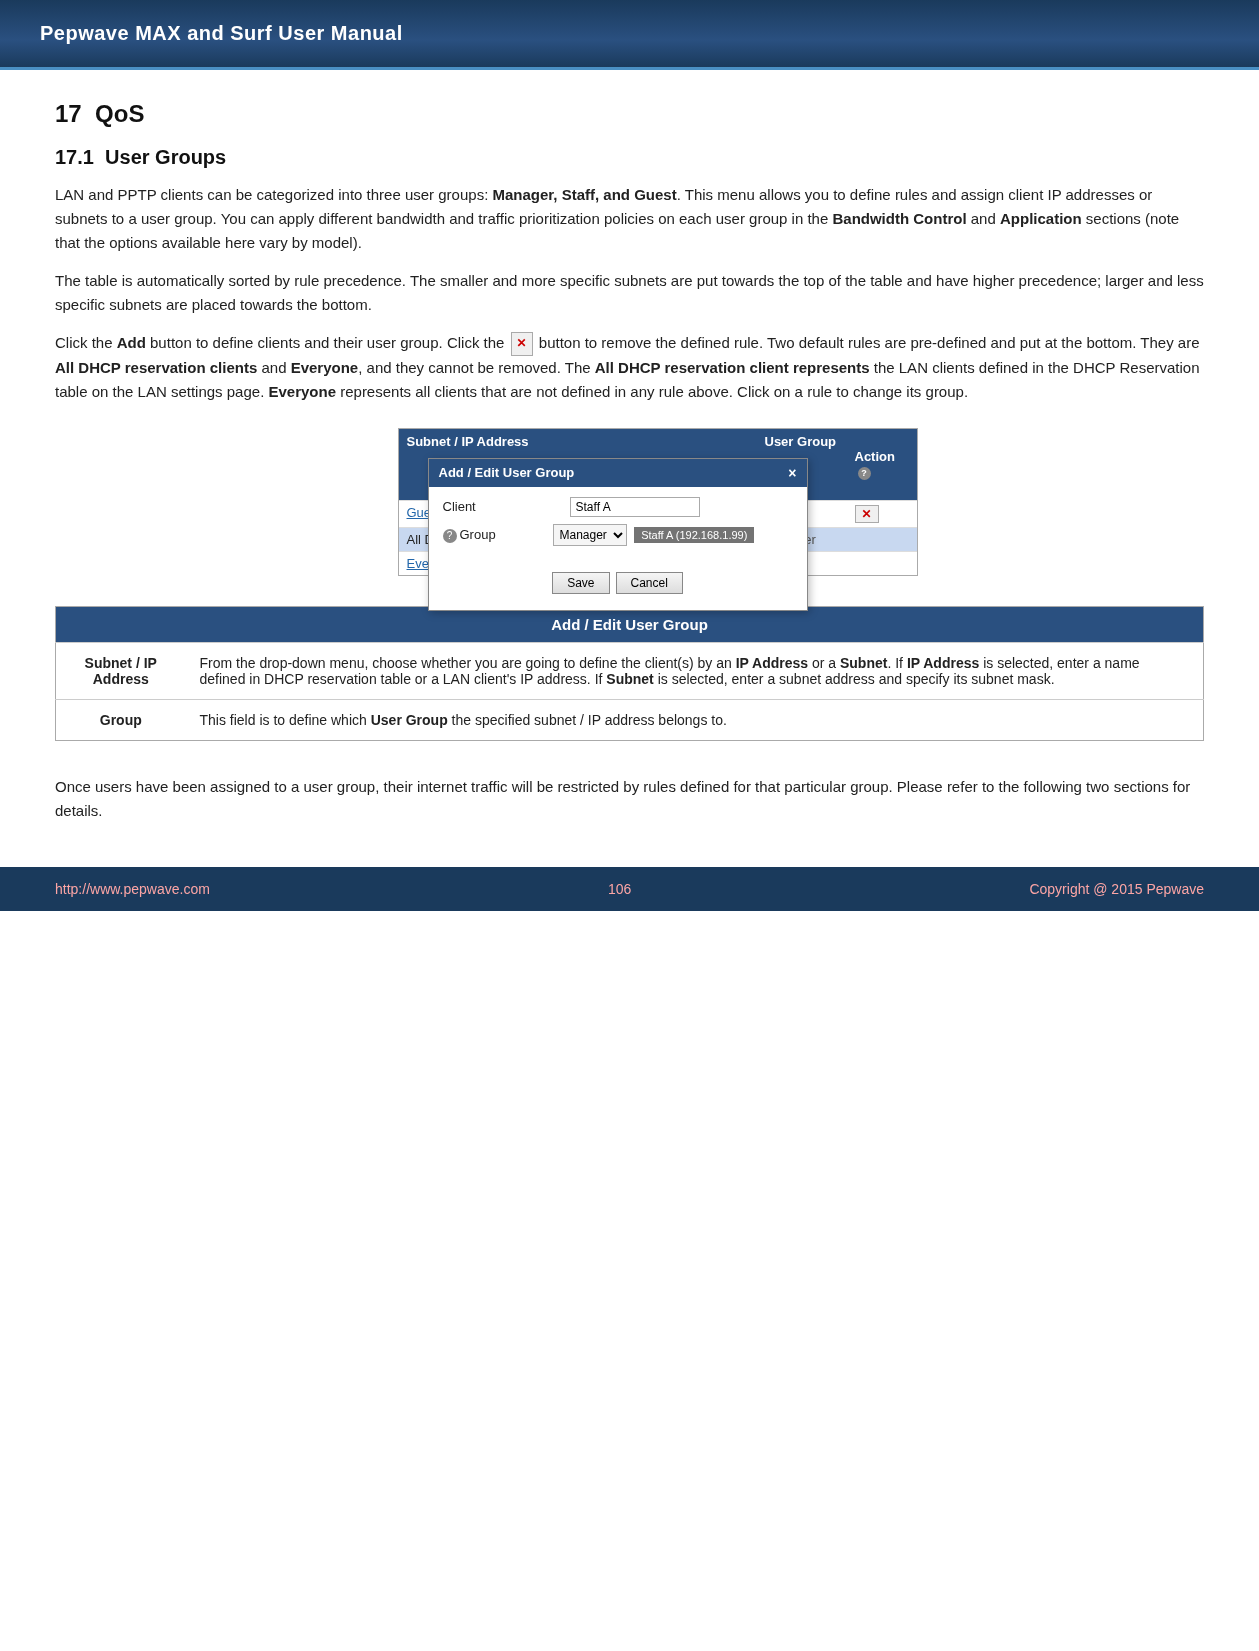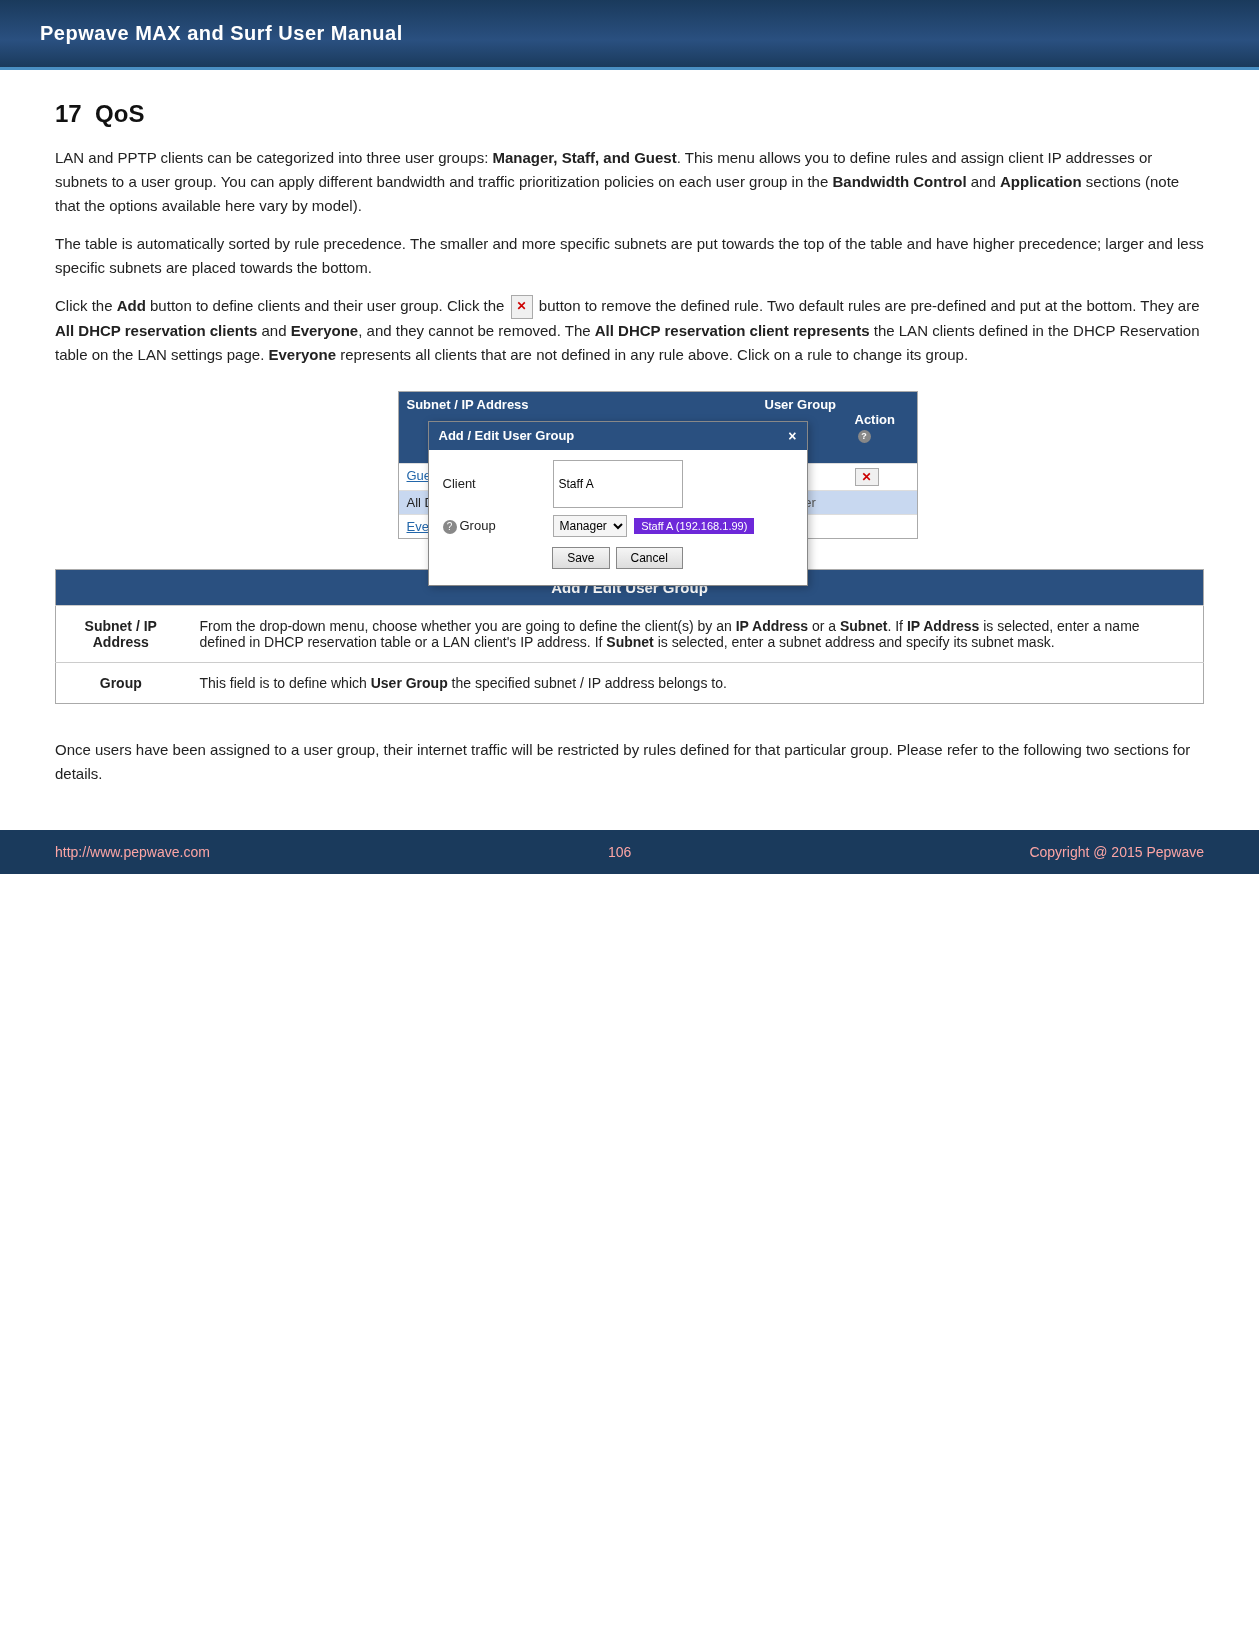--- a/index.html
+++ b/index.html
@@ -180,54 +180,55 @@
       color: #222;
     }
 
     .dialog-value {
       flex: 1;
       color: #222;
     }
 
     .dialog-input-text {
       border: 1px solid #aaa;
-      padding: 16px 5px;
+      padding: 2px 5px;
       width: 130px;
       font-size: 12px;
+      margin-left: 17px;
     }
 
     .dialog-select {
       border: 1px solid #aaa;
       padding: 2px 2px;
       font-size: 12px;
       background: #f5f5f5;
     }
 
     .dialog-ip-value {
       border: 1px solid #aaa;
       padding: 2px 5px;
       width: 100px;
       font-size: 12px;
       margin-left: 4px;
     }
 
     .dialog-tooltip {
       display: inline-block;
-      background: #6d28d9;
+      background: #737373;
       color: #fff;
       padding: 2px 7px;
       font-size: 11px;
       margin-left: 4px;
     }
 
     .dialog-buttons {
       display: flex;
       justify-content: center;
       gap: 6px;
-      margin-top: 10px;
+      margin-top: 26px;
       padding-bottom: 6px;
     }
 
     .btn-save, .btn-cancel {
       border: 1px solid #888;
       padding: 3px 14px;
       font-size: 12px;
       background: linear-gradient(180deg, #f5f5f5, #ddd);
       cursor: pointer;
     }
@@ -295,20 +296,23 @@
 <div class="header">
   <h1>Pepwave MAX and Surf User Manual</h1>
 </div>
 
 <div class="content">
 
   <div class="chapter-title">
     <span>17</span>&nbsp;&nbsp;<span>QoS</span>
   </div>
 
+  <div class="section-title">
+    <span>17.1</span>&nbsp;&nbsp;<span>User Groups</span>
+  </div>
 
   <p class="body-text">
     LAN and PPTP clients can be categorized into three user groups: <b>Manager, Staff, and Guest</b>. This menu allows you to define rules and assign client IP addresses or subnets to a user group. You can apply different bandwidth and traffic prioritization policies on each user group in the <b>Bandwidth Control</b> and <b>Application</b> sections (note that the options available here vary by model).
   </p>
 
   <p class="body-text">
     The table is automatically sorted by rule precedence. The smaller and more specific subnets are put towards the top of the table and have higher precedence; larger and less specific subnets are placed towards the bottom.
   </p>
 
   <p class="body-text">

